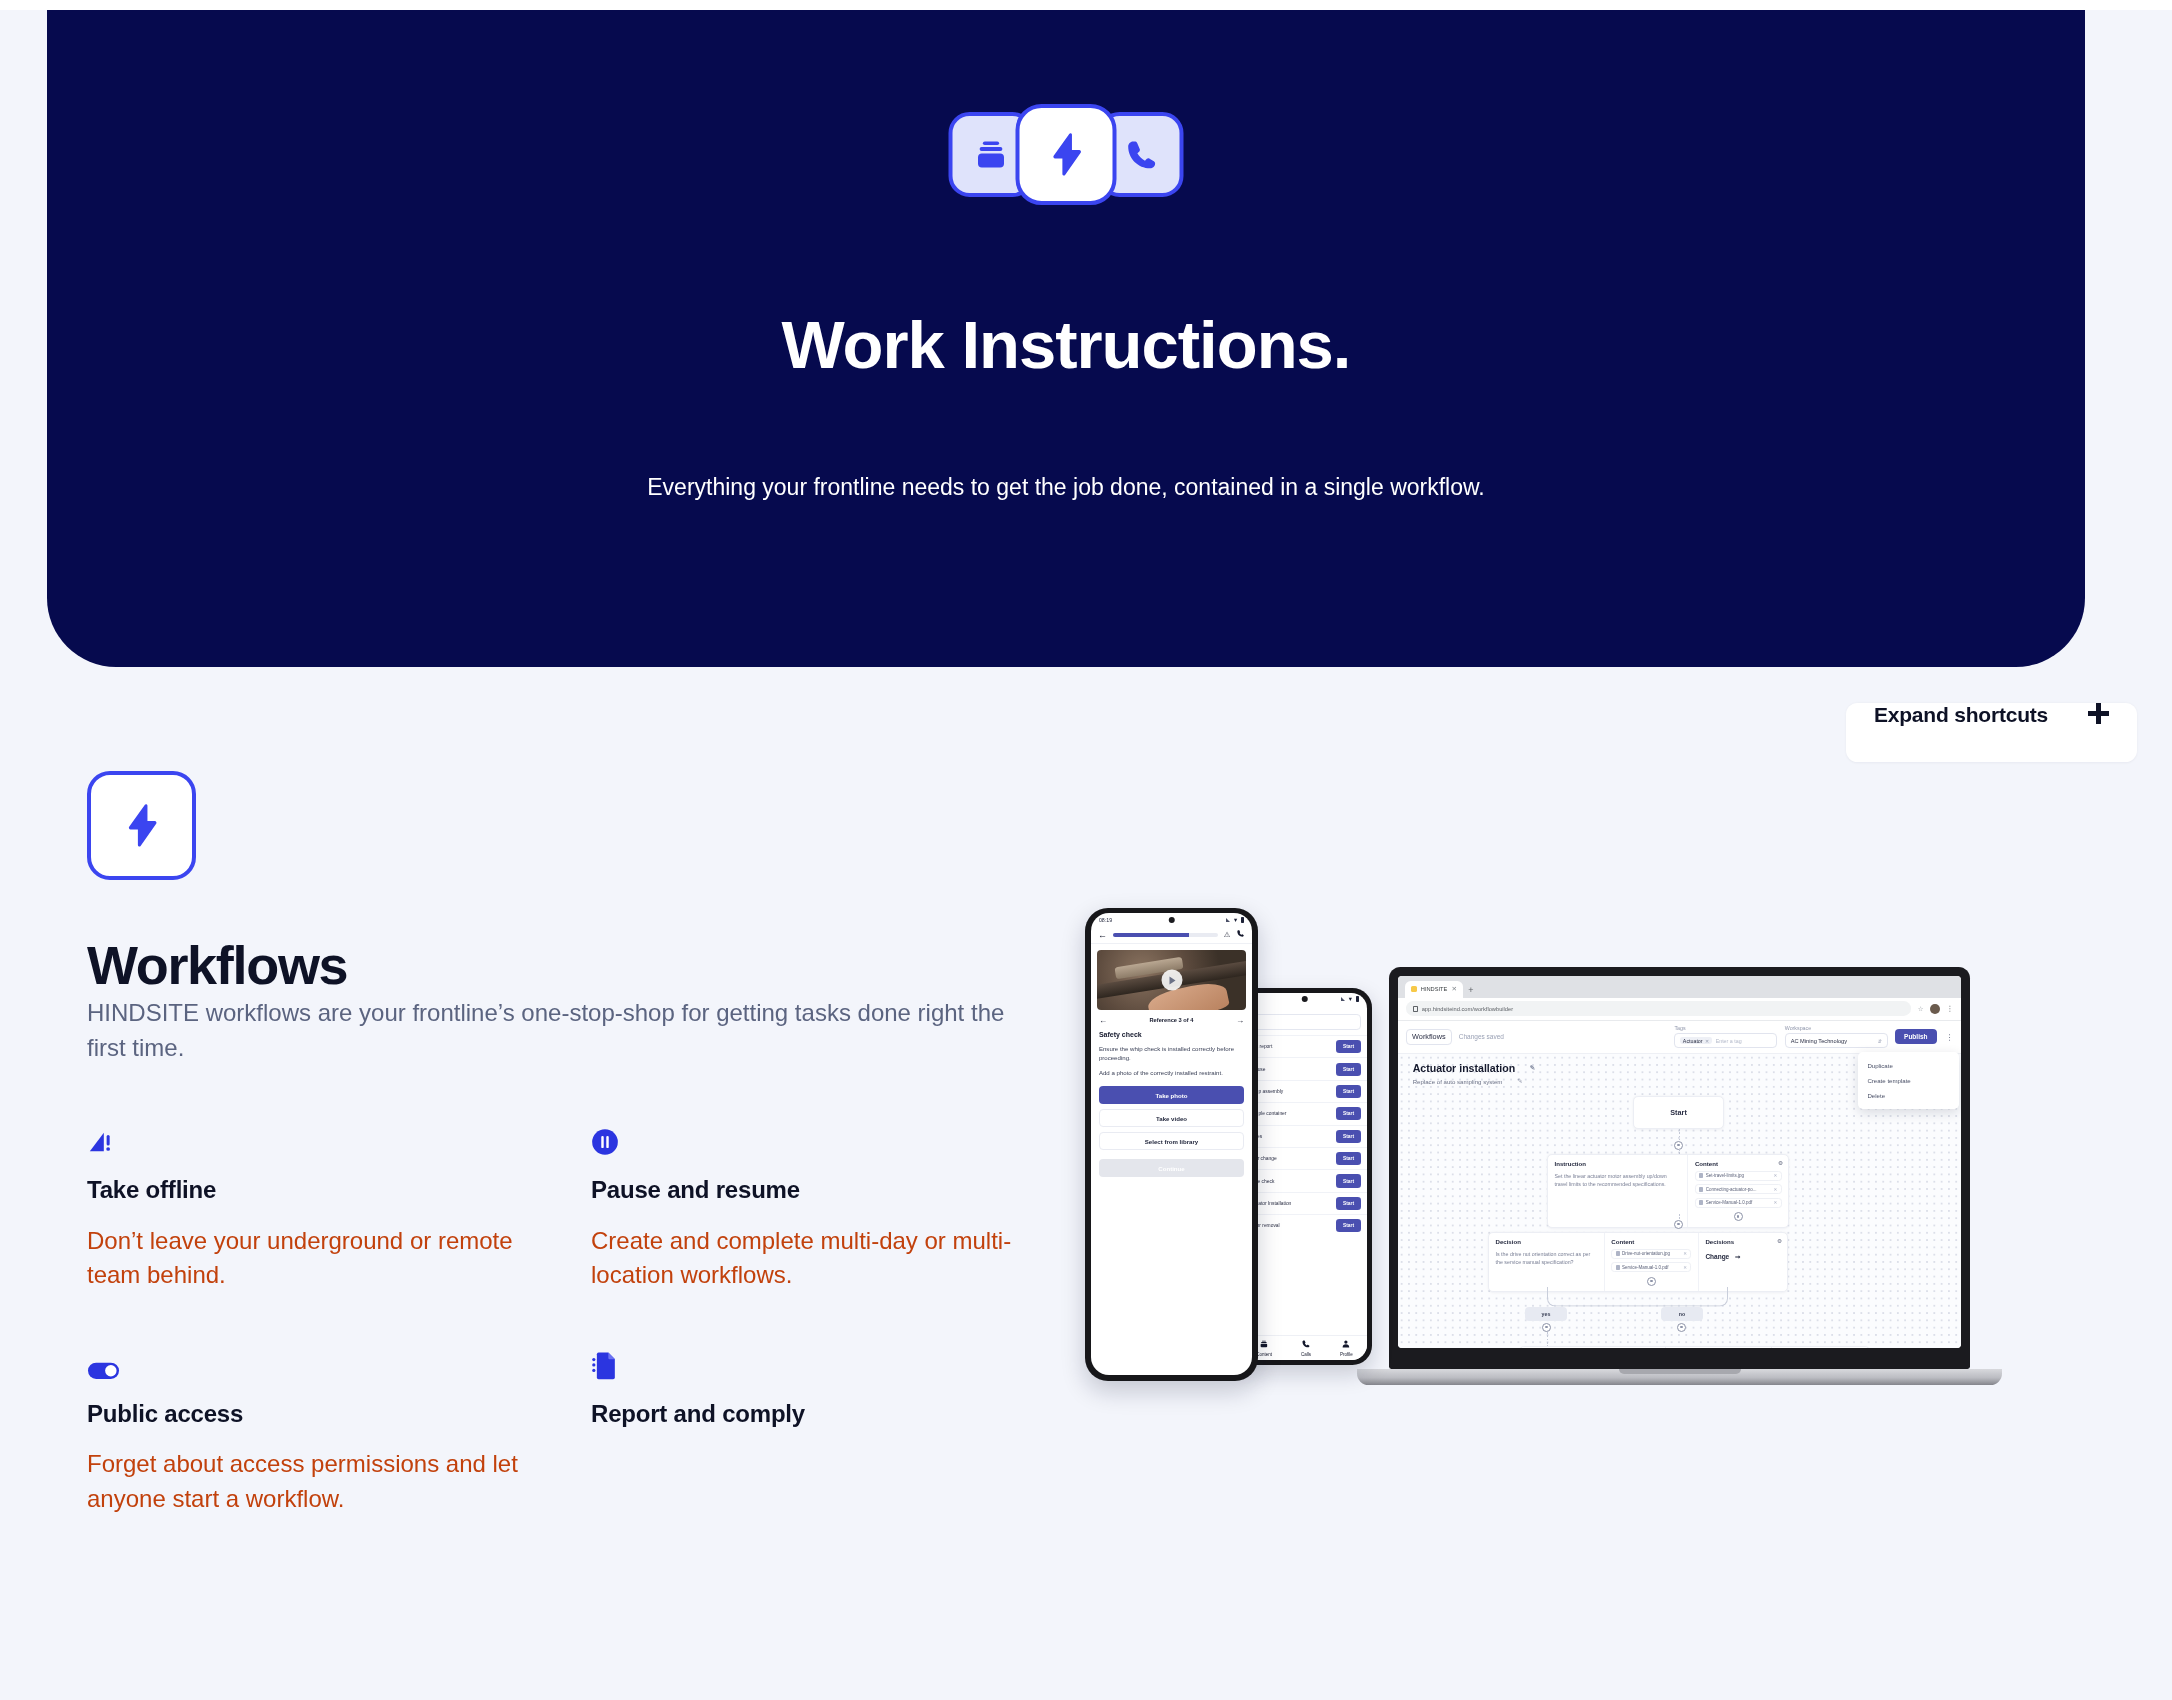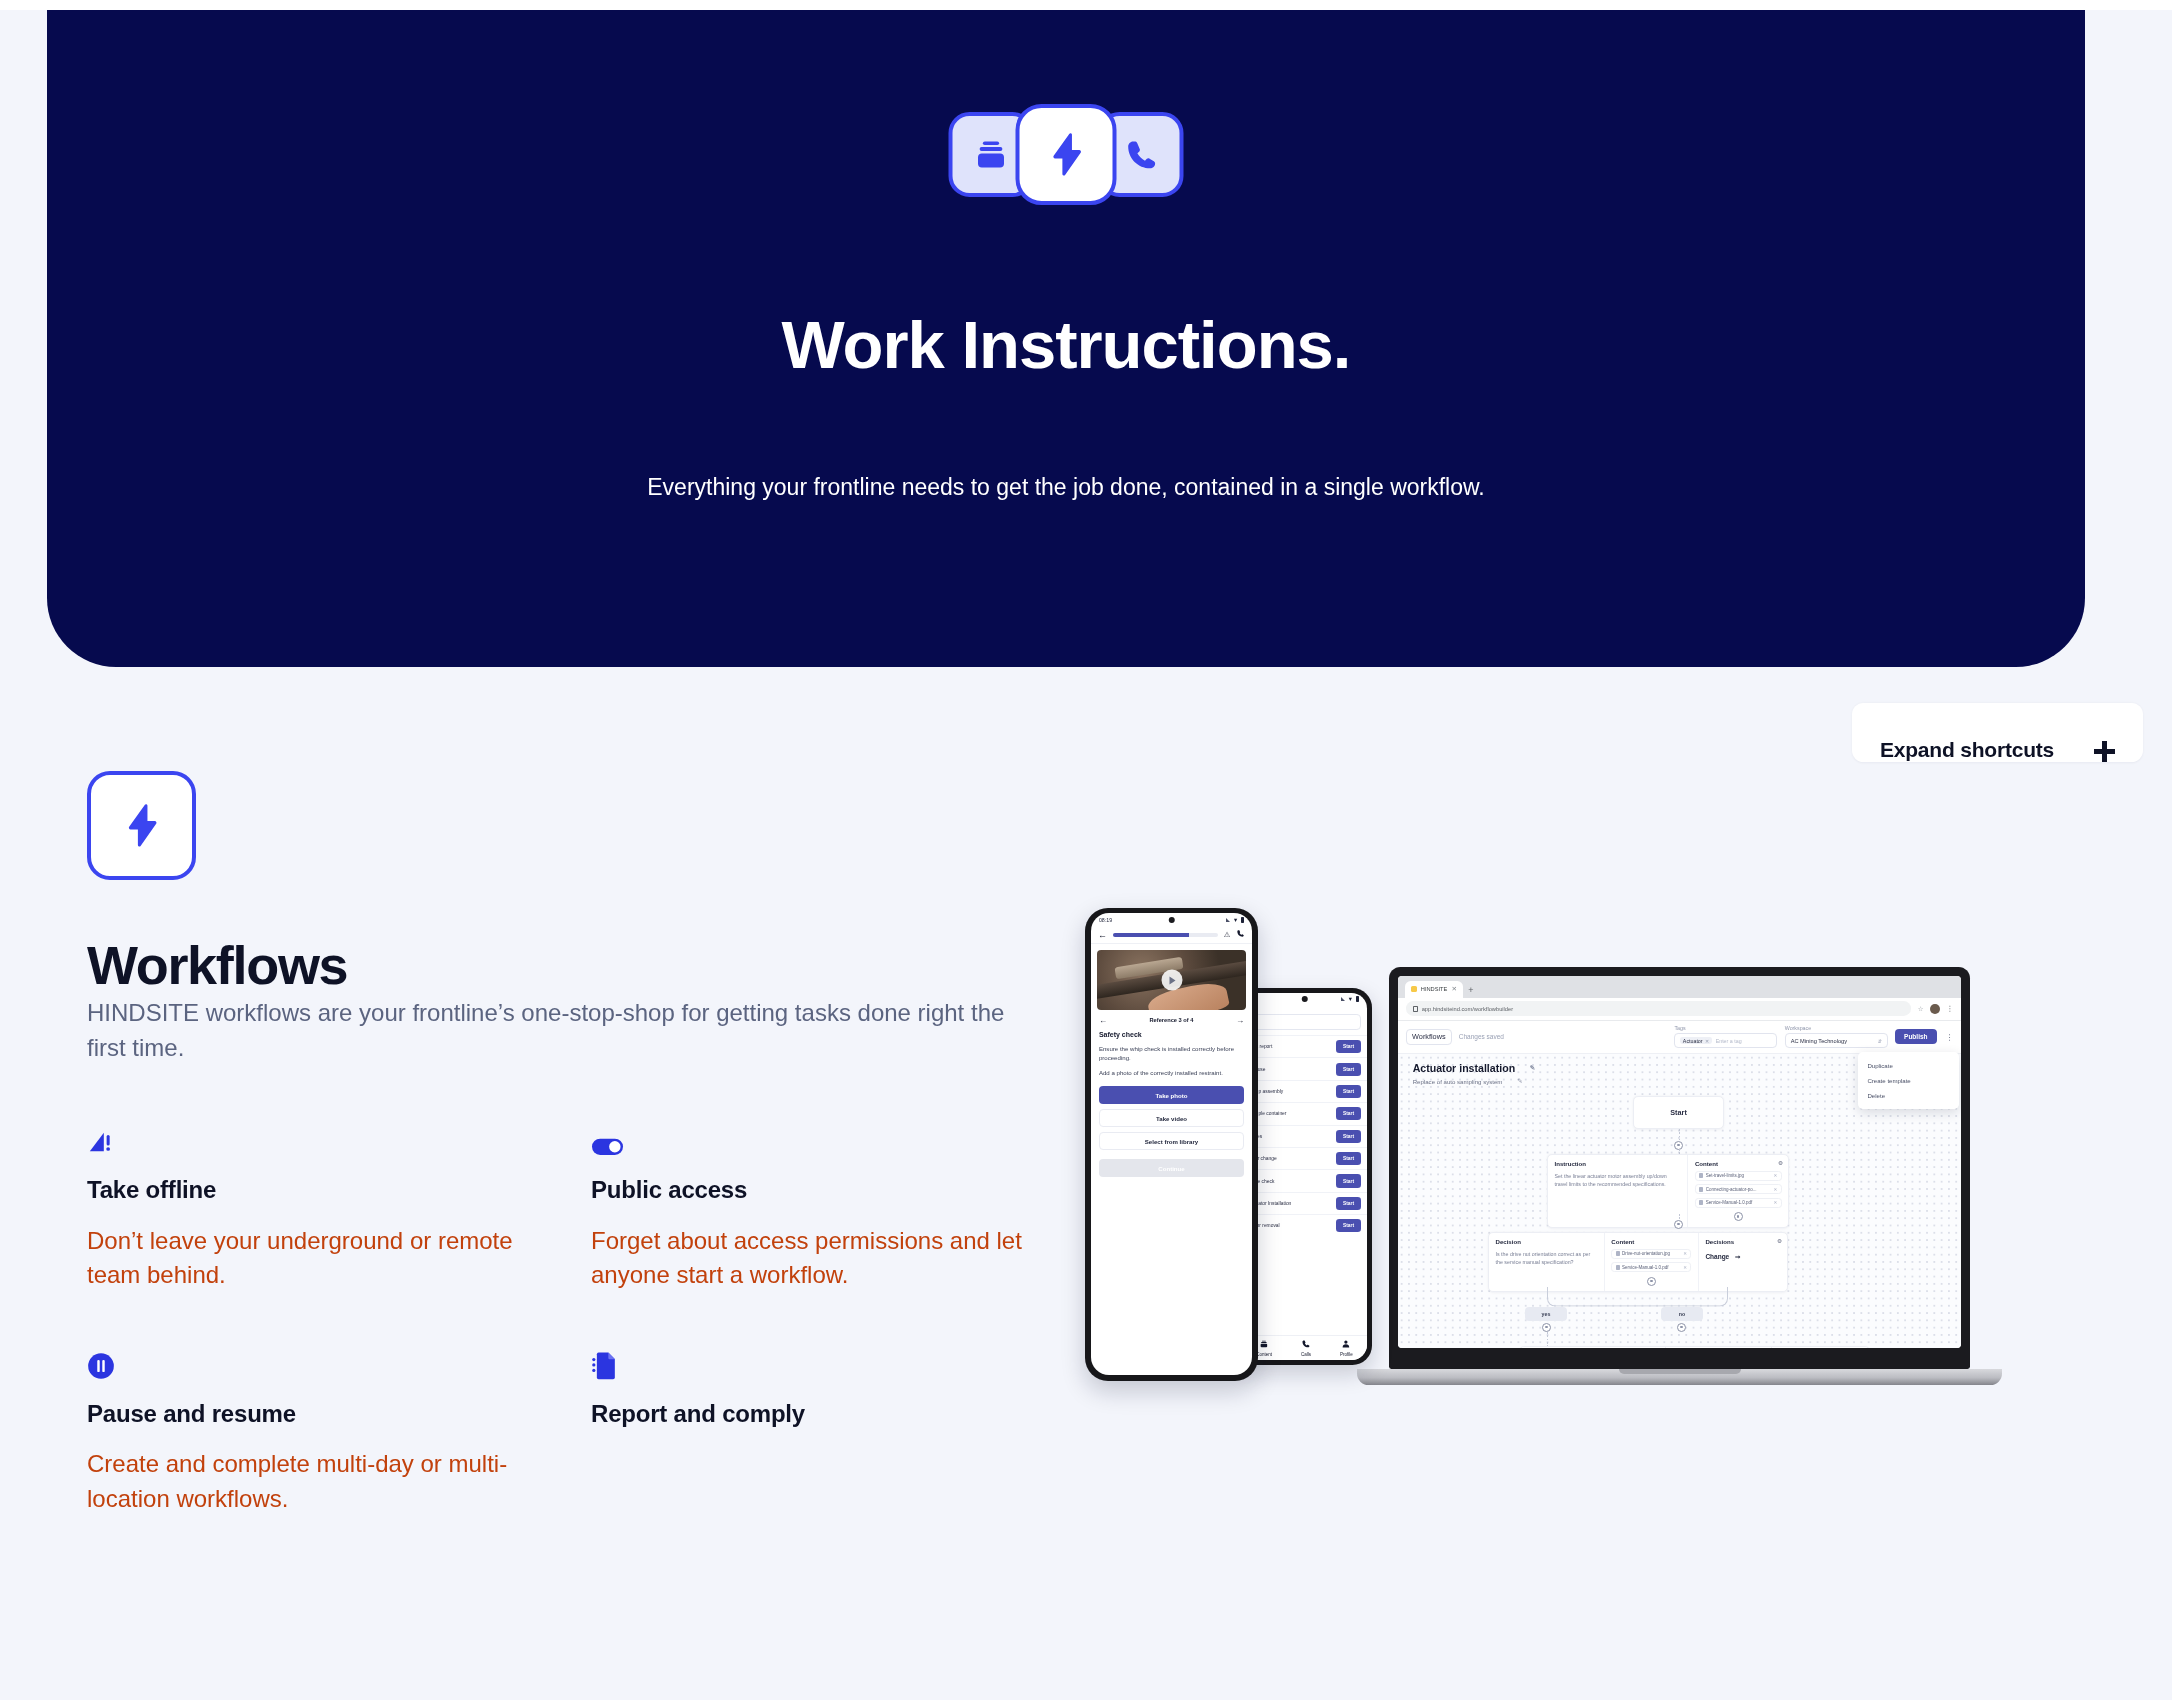--- a/index.html
+++ b/index.html
@@ -69,25 +69,25 @@
     transform: translateX(-50%);
     width: 1469px;
     color: #ffffff;
     font-size: 23px;
     font-weight: 400;
   }
 
   
   .expand-shortcuts {
     position: absolute;
-    right: 29px; top: 693px;
+    right: 35px; top: 693px;
     width: 291px; height: 59px;
     background: #ffffff;
     border-radius: 11.4px;
-    display: flex; align-items: flex-end; justify-content: center;
+    display: flex; align-items: flex-start; justify-content: center;
     gap: 40px;
     cursor: pointer;
     box-shadow: 0 0.8px 2.4px rgba(10,15,60,0.05);
   }
   .expand-shortcuts .label {
     font-size: 21px; font-weight: 700; color: #0e1226;
     letter-spacing: -0.2px;
   }
   .plus-ic { width: 21px; height: 21px; position: relative; }
   .plus-ic::before, .plus-ic::after {
@@ -514,39 +514,39 @@
             <rect x="16.4" y="6" width="2.6" height="9" rx="1.3" fill="#2b35e0"></rect>
             <circle cx="17.7" cy="18" r="1.6" fill="#2b35e0"></circle>
           </svg>
         </div>
         <div class="feat-title">Take offline</div>
         <div class="feat-desc">Don’t leave your underground or remote team behind.</div>
       </div>
 
       <div>
         <div class="feat-icon">
-          <svg width="33" height="19.6" viewBox="0 0 40 24" aria-hidden="true">
-            <rect x="1" y="2" width="38" height="20" rx="10" fill="#2b35e0"></rect>
-            <circle cx="29" cy="12" r="7" fill="#ffffff"></circle>
-          </svg>
-        </div>
-        <div class="feat-title">Public access</div>
-        <div class="feat-desc">Forget about access permissions and let anyone start a workflow.</div>
-      </div>
-
-      <div>
-        <div class="feat-icon">
           <svg width="28" height="28" viewBox="0 0 24 24" aria-hidden="true">
             <circle cx="12" cy="12" r="11" fill="#2b35e0"></circle>
             <rect x="8.8" y="6.8" width="2.1" height="10.4" rx="1" fill="#ffffff"></rect>
             <rect x="13.1" y="6.8" width="2.1" height="10.4" rx="1" fill="#ffffff"></rect>
           </svg>
         </div>
         <div class="feat-title">Pause and resume</div>
         <div class="feat-desc">Create and complete multi-day or multi-location workflows.</div>
+      </div>
+
+      <div>
+        <div class="feat-icon">
+          <svg width="33" height="19.6" viewBox="0 0 40 24" aria-hidden="true">
+            <rect x="1" y="2" width="38" height="20" rx="10" fill="#2b35e0"></rect>
+            <circle cx="29" cy="12" r="7" fill="#ffffff"></circle>
+          </svg>
+        </div>
+        <div class="feat-title">Public access</div>
+        <div class="feat-desc">Forget about access permissions and let anyone start a workflow.</div>
       </div>
 
       <div>
         <div class="feat-icon">
           <svg width="26" height="29" viewBox="0 0 24 26" aria-hidden="true">
             <path d="M7 1 h9 l6 6 v17 a1.6 1.6 0 0 1 -1.6 1.6 H7 A1.6 1.6 0 0 1 5.4 24 V2.6 A1.6 1.6 0 0 1 7 1 Z" fill="#2b35e0"></path>
             <path d="M16 1 v5 a1.2 1.2 0 0 0 1.2 1.2 H22 Z" fill="#6b72f2"></path>
             <circle cx="2.6" cy="7.5" r="1.5" fill="#2b35e0"></circle>
             <circle cx="2.6" cy="12.5" r="1.5" fill="#2b35e0"></circle>
             <circle cx="2.6" cy="17.5" r="1.5" fill="#2b35e0"></circle>

